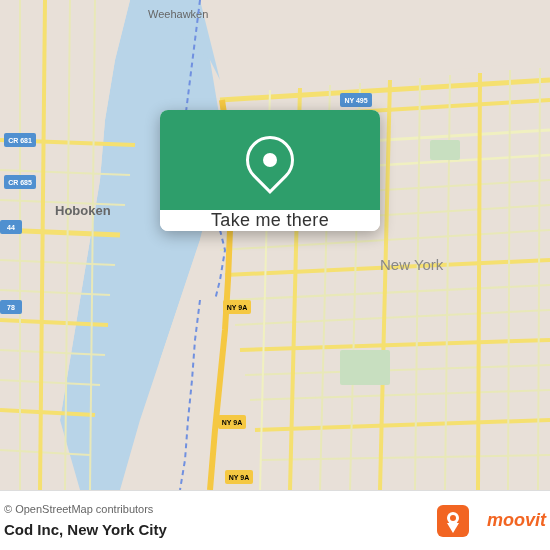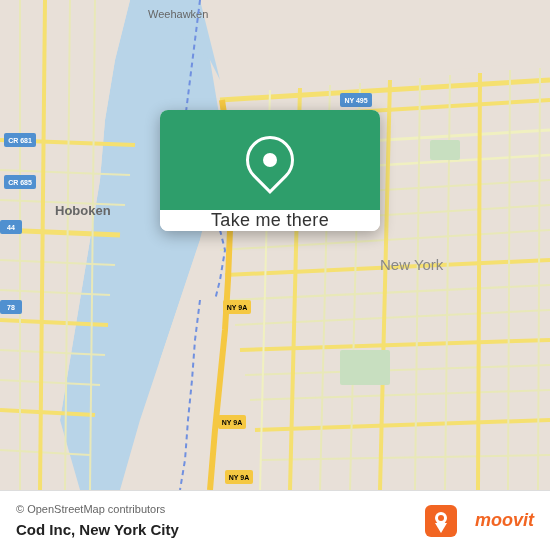--- a/index.html
+++ b/index.html
@@ -87,21 +87,21 @@
 
     
     #bottom-bar {
       width: 550px;
       height: 60px;
       background: white;
       border-top: 1px solid #ddd;
       display: flex;
       align-items: center;
       justify-content: space-between;
-      padding: 0 16px;
+      padding: 0 4px;
     }
 
     #bottom-left {
       display: flex;
       flex-direction: column;
     }
 
     #osm-attribution {
       font-size: 11px;
       color: #666;

